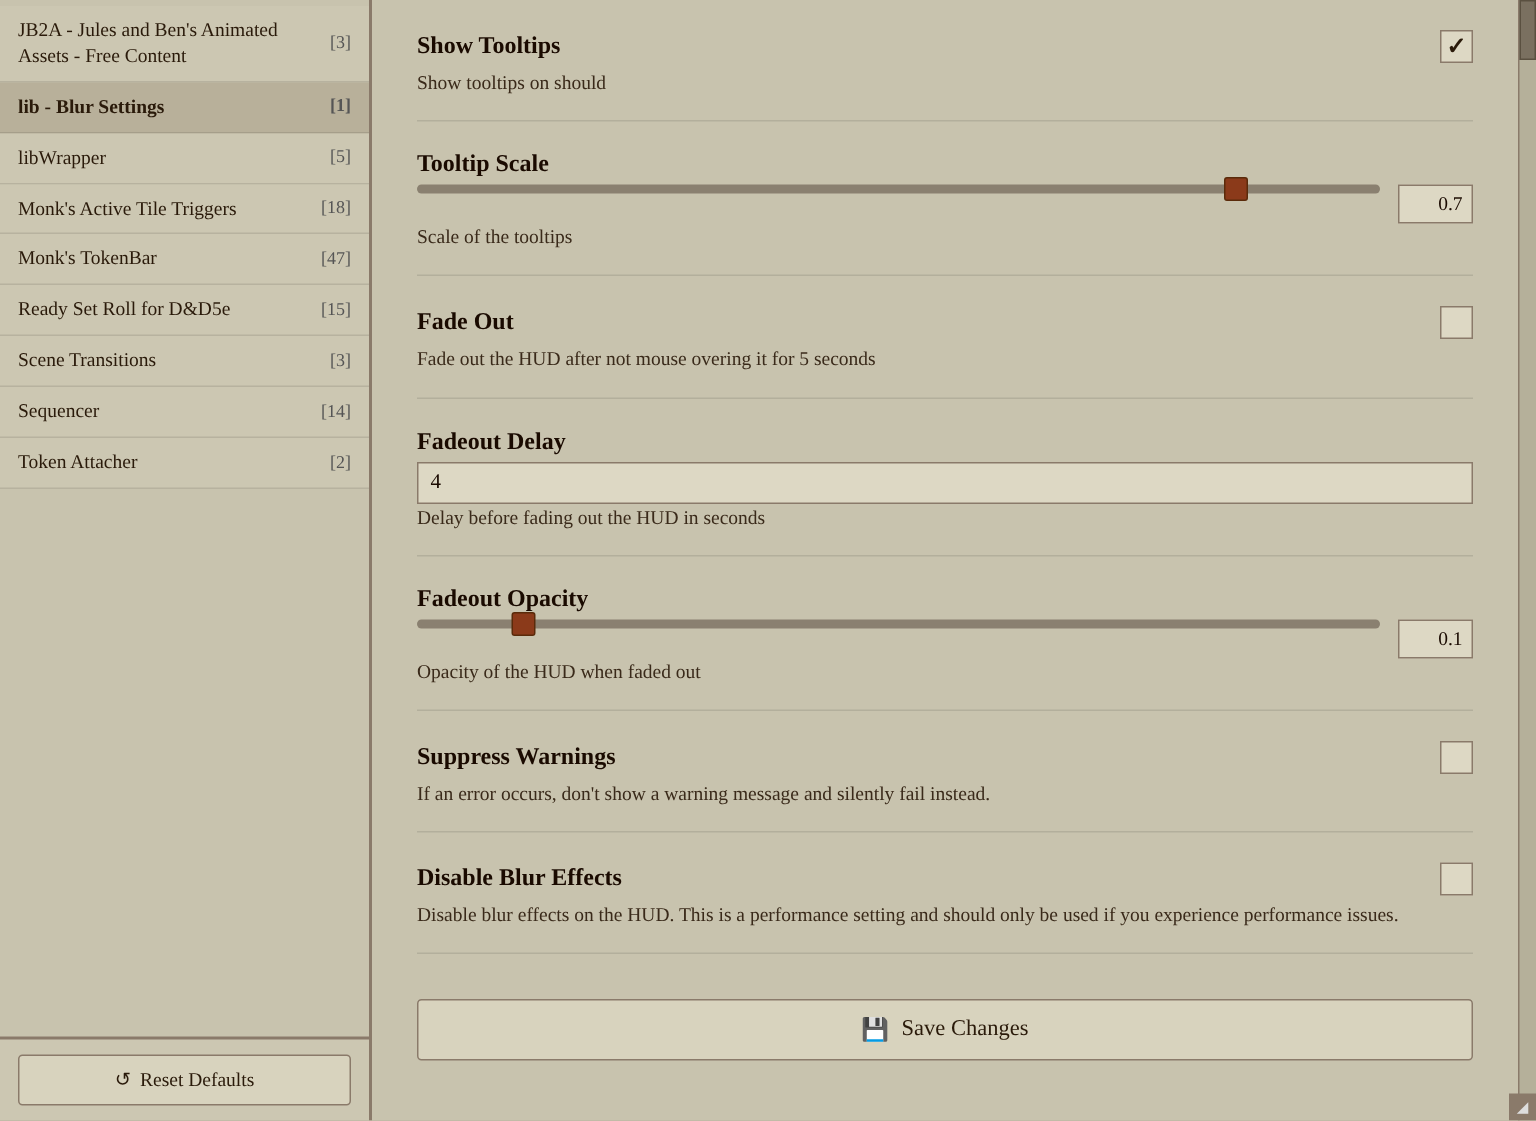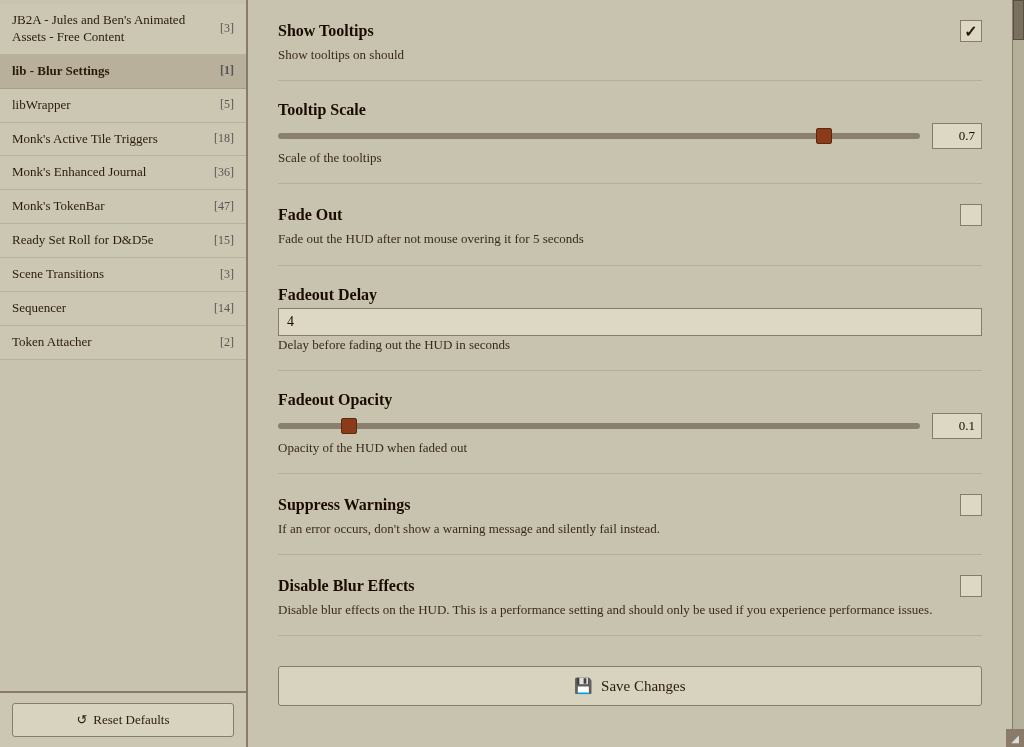--- a/index.html
+++ b/index.html
@@ -193,21 +193,21 @@
       padding: 5px 8px;
       border: 1px solid #8a7a6a;
       background: #ddd8c4;
       font-family: inherit;
       font-size: 14px;
       color: #1a0a00;
     }
 
     .setting-control {
       display: flex;
-      align-items: center;
+      align-items: flex-start;
       gap: 12px;
       margin-top: 2px;
     }
 
     
     .content-footer {
       margin-top: 20px;
       padding-top: 10px;
     }
 
@@ -276,24 +276,20 @@
   </div>
         <div class="sidebar-item">
     <span class="sidebar-item-name">libWrapper</span>
     <span class="sidebar-item-count">[5]</span>
   </div>
         <div class="sidebar-item">
     <span class="sidebar-item-name">Monk's Active Tile Triggers</span>
     <span class="sidebar-item-count">[18]</span>
   </div>
         <div class="sidebar-item">
-    <span class="sidebar-item-name">Monk's Enhanced Journal</span>
-    <span class="sidebar-item-count">[36]</span>
-  </div>
-        <div class="sidebar-item">
     <span class="sidebar-item-name">Monk's TokenBar</span>
     <span class="sidebar-item-count">[47]</span>
   </div>
         <div class="sidebar-item">
     <span class="sidebar-item-name">Ready Set Roll for D&amp;D5e</span>
     <span class="sidebar-item-count">[15]</span>
   </div>
         <div class="sidebar-item">
     <span class="sidebar-item-name">Scene Transitions</span>
     <span class="sidebar-item-count">[3]</span>

